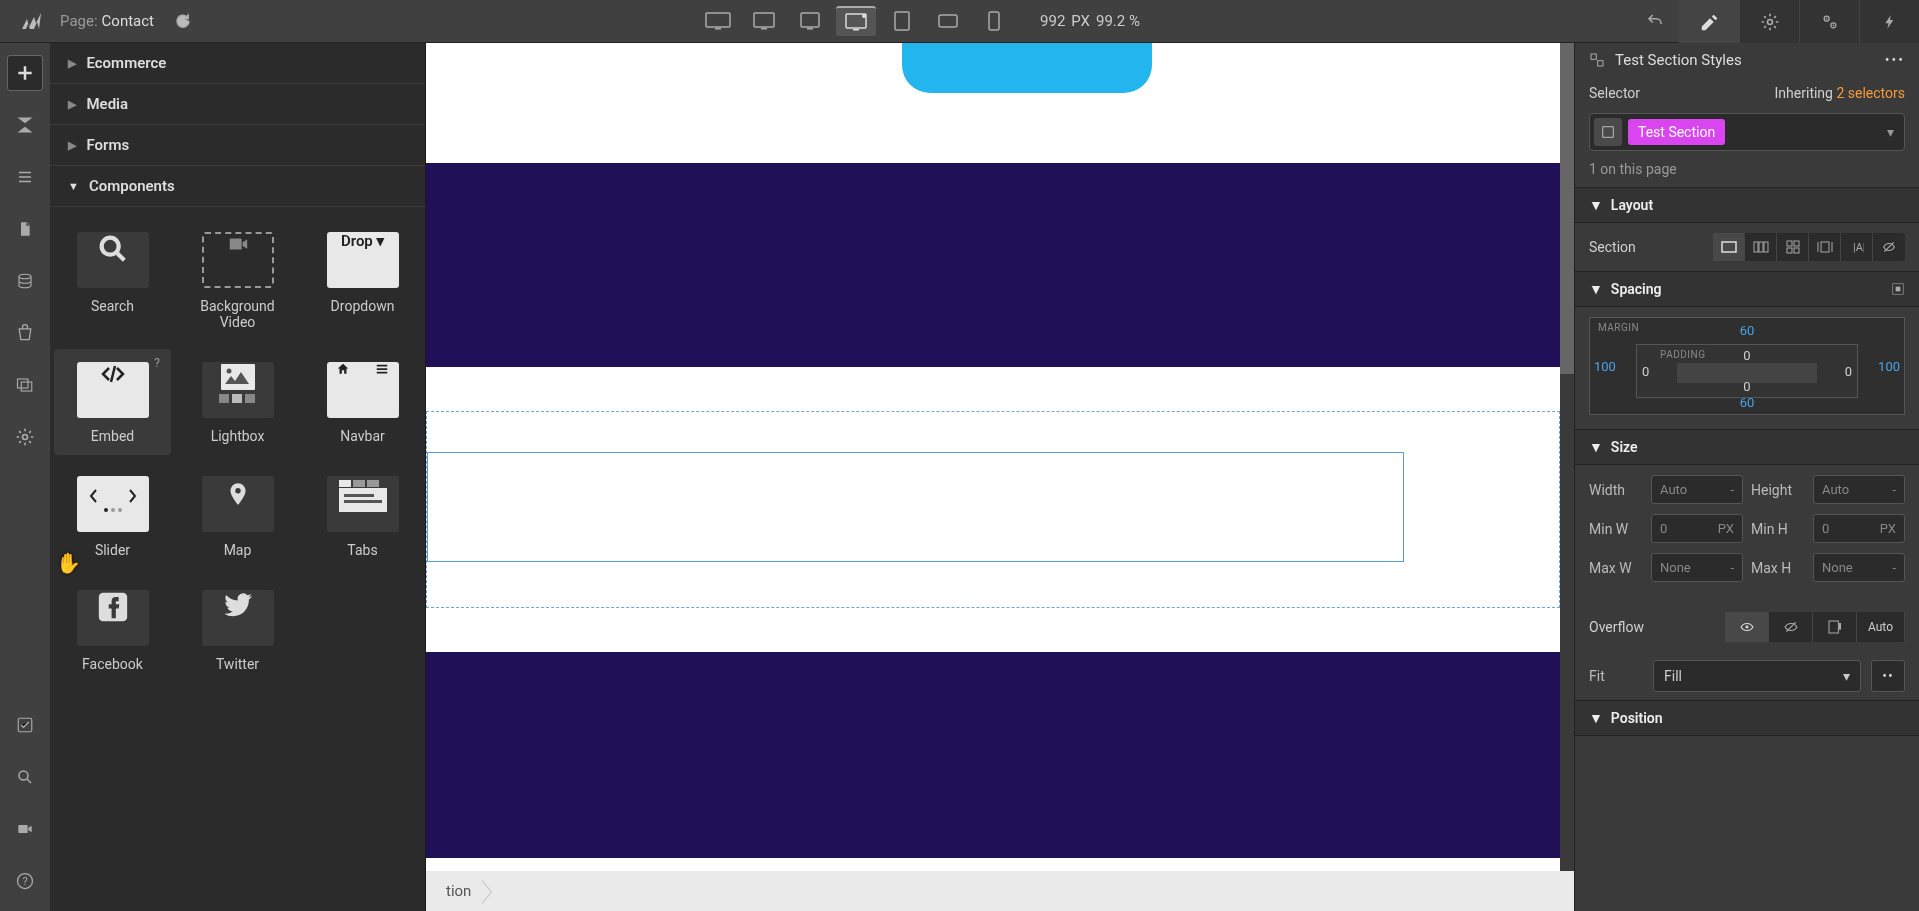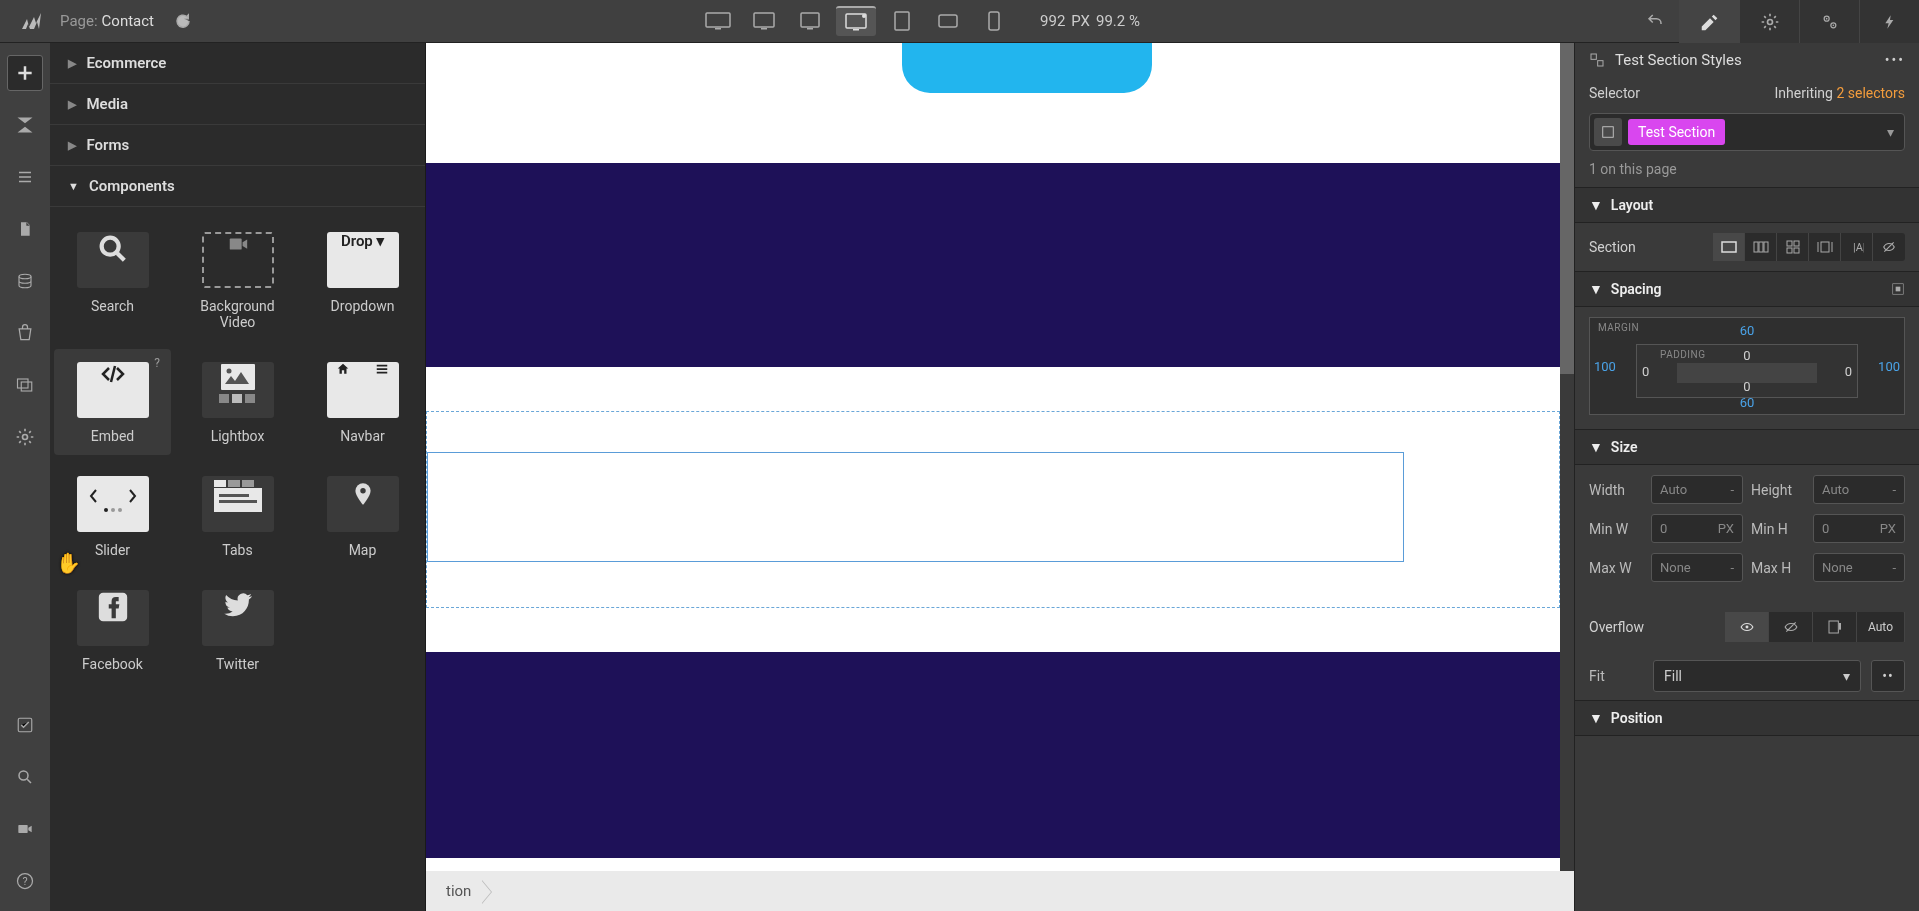--- a/index.html
+++ b/index.html
@@ -402,39 +402,39 @@
             <path stroke="#222" stroke-width="2" fill="none" d="M10 14l-5 6 5 6M44 14l5 6-5 6"></path>
             <circle cx="20" cy="34" r="2" fill="#222"></circle>
             <circle cx="27" cy="34" r="2" fill="#999"></circle>
             <circle cx="34" cy="34" r="2" fill="#999"></circle>
           </svg>
         </div>
       <div class="label">Slider</div>
     </div>
     <div class="comp">
       <div class="thumb">
+          <svg width="26" height="36" viewBox="0 0 24 24">
+            <path fill="#ddd" d="M12 2a7 7 0 00-7 7c0 5 7 13 7 13s7-8 7-13a7 7 0 00-7-7z"></path>
+            <circle cx="12" cy="9" r="2.5" fill="#3a3a3a"></circle>
+          </svg>
+        </div>
+      <div class="label">Map</div>
+    </div>
+    <div class="comp">
+      <div class="thumb">
           <svg width="56" height="40" viewBox="0 0 56 40">
             <rect x="4" y="4" width="12" height="7" fill="#e8e8e8"></rect>
             <rect x="18" y="4" width="12" height="7" fill="#999"></rect>
             <rect x="32" y="4" width="12" height="7" fill="#999"></rect>
             <rect x="4" y="12" width="48" height="24" fill="#e8e8e8"></rect>
             <rect x="9" y="18" width="30" height="3" fill="#555"></rect>
             <rect x="9" y="24" width="38" height="3" fill="#555"></rect>
           </svg>
         </div>
       <div class="label">Tabs</div>
-    </div>
-    <div class="comp">
-      <div class="thumb">
-          <svg width="26" height="36" viewBox="0 0 24 24">
-            <path fill="#ddd" d="M12 2a7 7 0 00-7 7c0 5 7 13 7 13s7-8 7-13a7 7 0 00-7-7z"></path>
-            <circle cx="12" cy="9" r="2.5" fill="#3a3a3a"></circle>
-          </svg>
-        </div>
-      <div class="label">Map</div>
     </div>
     <div class="comp">
       <div class="thumb">
           <svg width="34" height="34" viewBox="0 0 24 24">
             <rect x="2" y="2" width="20" height="20" rx="3" fill="#ddd"></rect>
             <path fill="#3a3a3a" d="M14 8h2V5h-2c-2 0-3 1-3 3v2H9v3h2v7h3v-7h2l.5-3H14V8.5c0-.5.2-.5.5-.5z"></path>
           </svg>
         </div>
       <div class="label">Facebook</div>
     </div>

